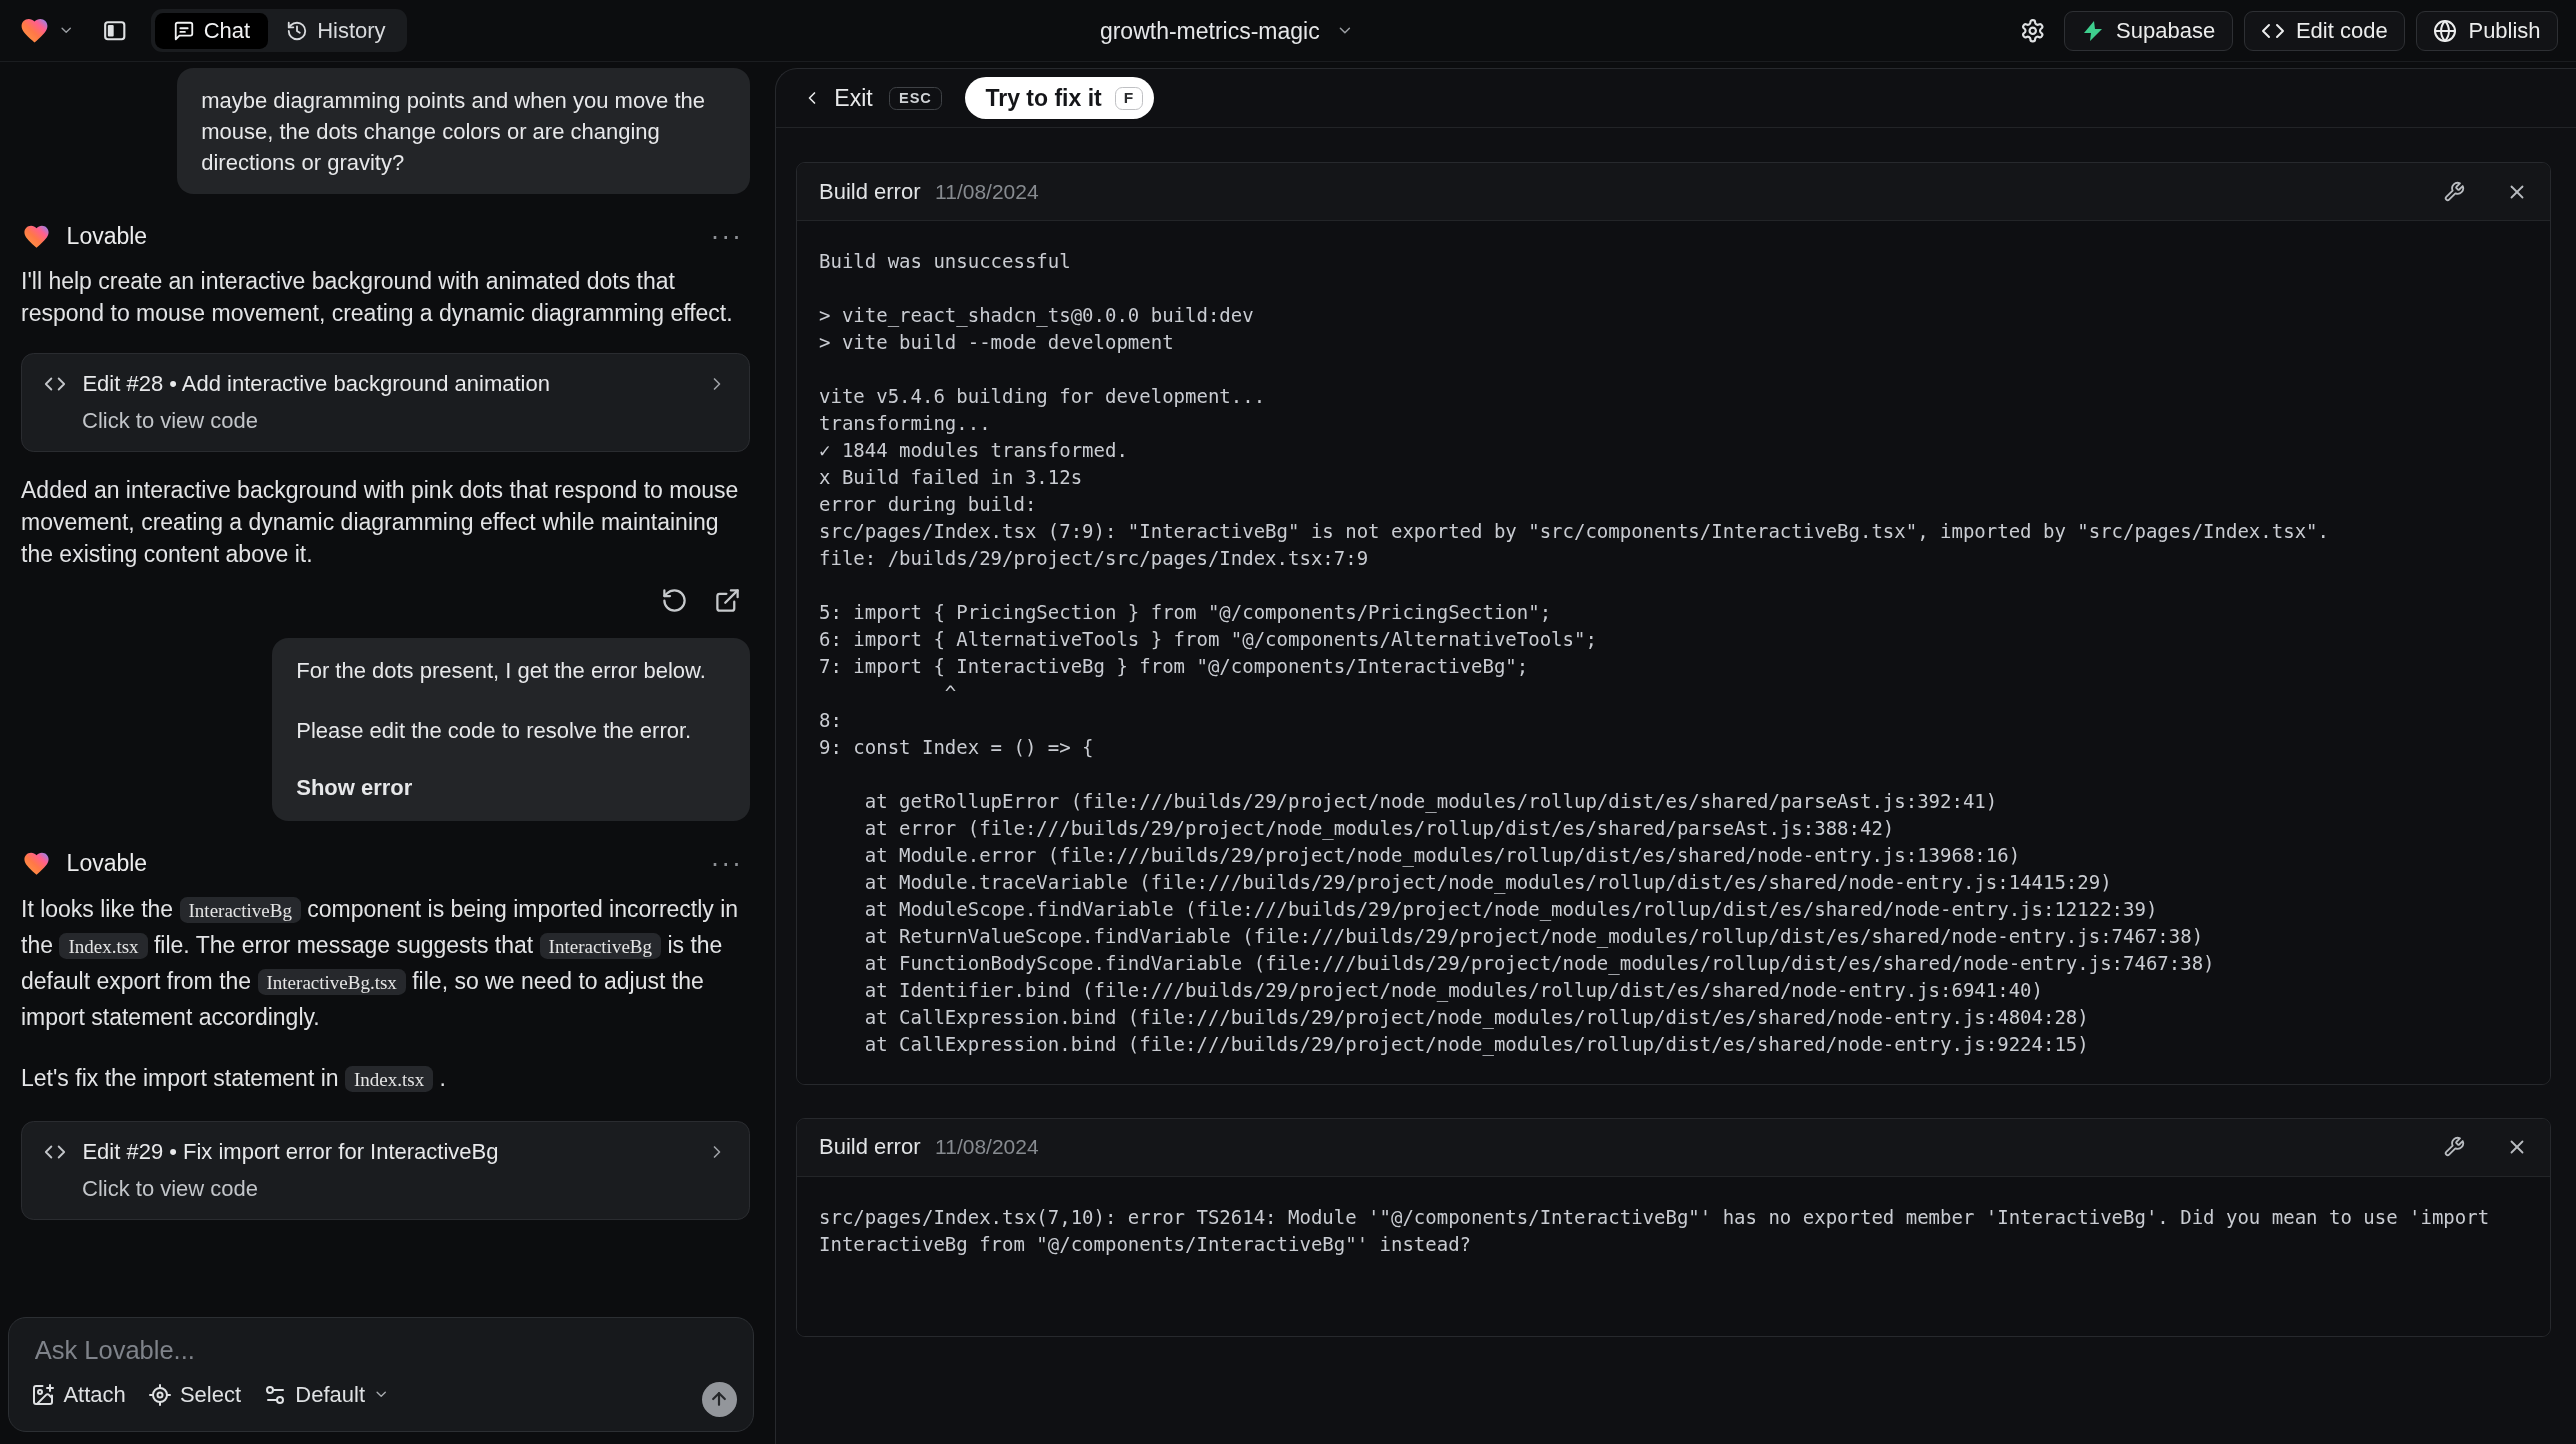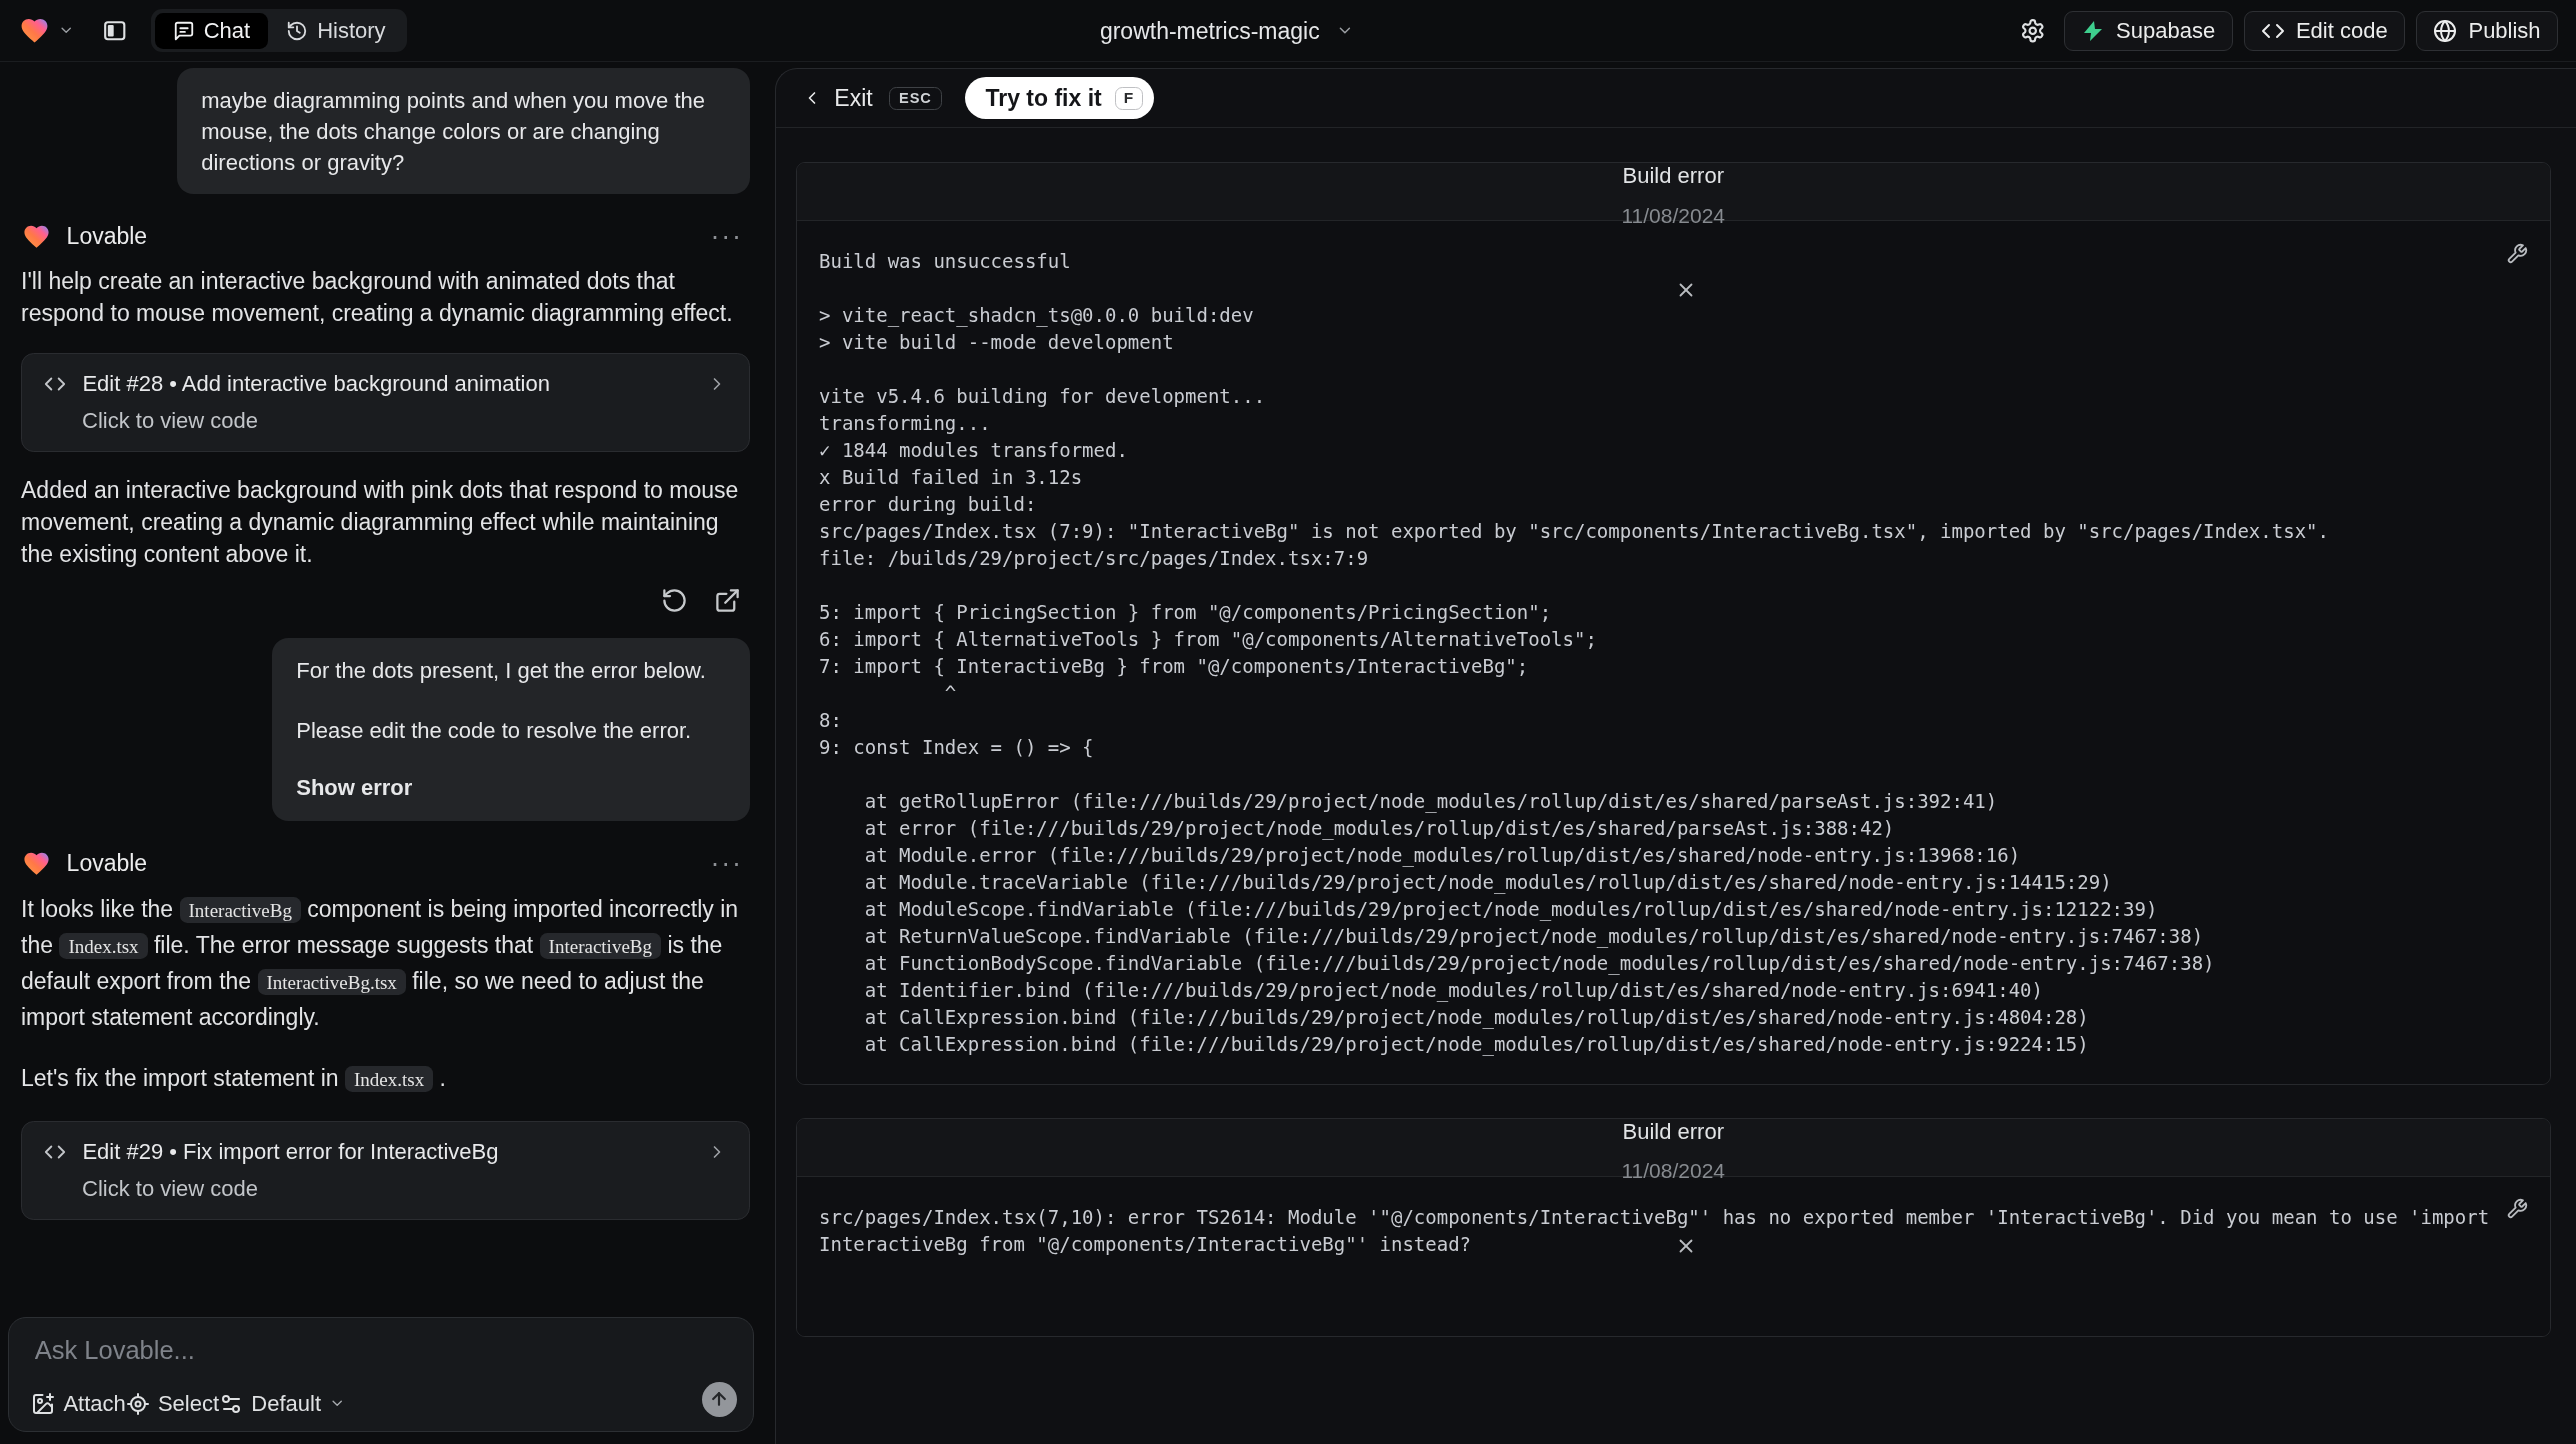--- a/index.html
+++ b/index.html
@@ -68,21 +68,21 @@
   .err-card .s { font-size:22px; color:#d5d7da; line-height:31px; margin-top:5.5px; }
   .err-card .chev { margin-left:auto; color:#c3c5c9; }
 
   
   .composer { position:absolute; left:8.2px; right:9px; bottom:12.8px; height:115px; background:#17191c;
               border:0.9px solid #2c2f33; border-radius:18px; }
   .composer textarea { position:absolute; top:18px; left:25.5px; right:25.5px; height:40px; background:transparent;
               border:none; outline:none; resize:none; font-family:"Liberation Sans", sans-serif;
               font-size:25.5px; color:#e8e9ea; }
   .composer textarea::placeholder { color:#7f838a; }
-  .composer-bar { position:absolute; left:22px; right:16.4px; bottom:14.6px; display:flex; align-items:flex-end; }
+  .composer-bar { position:absolute; left:22px; right:16.4px; bottom:14.6px; display:flex; align-items:flex-start; gap:22px; }
   .cbtn { display:flex; align-items:center; gap:8.2px; background:none; border:none; color:#dfe1e3;
           font-family:inherit; font-size:22px; cursor:pointer; }
   .cbtn .chev { color:#a7aaae; }
   .send { margin-left:auto; width:35px; height:35px; border-radius:50%; background:#93969b; border:none;
           display:flex; align-items:center; justify-content:center; color:#26282b; cursor:pointer; }
 
   
   .preview { flex:1; margin-left:12px; margin-top:6.4px; background:#0f1013;
              border:0.9px solid #27292d; border-right:none; border-bottom:none;
              border-radius:22px 0 0 0; display:flex; flex-direction:column; min-width:0; }
@@ -93,21 +93,21 @@
   .kbd { border:1.8px solid #3f4246; border-radius:7.3px; padding:2.7px 9px; font-size:14.6px; font-weight:700;
          color:#cfd2d5; letter-spacing:0.9px; }
   .fixbtn { margin-left:7.3px; display:flex; align-items:center; gap:12.8px; background:#ffffff; color:#141518;
             border:none; border-radius:22px; height:42px; padding:0 11px 0 20px; font-family:inherit;
             font-size:23px; font-weight:600; cursor:pointer; }
   .fixbtn .kbd { border-color:#bfc0c3; color:#2b2c2e; padding:1.8px 8.2px; font-size:15.5px; }
   .errors { padding:34px 25.5px 0 20px; overflow:hidden; }
   .ecard { border:0.9px solid #27292d; border-radius:9px; overflow:hidden; }
   .ecard + .ecard { margin-top:33px; }
   .ecard-h { height:58px; background:#141518; border-bottom:0.9px solid #232528; display:flex; align-items:center;
-             padding:0 22px; gap:14.6px;flex-direction:column; }
+             padding:0 22px; gap:14.6px; }
   .ecard-h .t { font-size:22px; color:#e2e4e6; }
   .ecard-h .d { font-size:21px; color:#878b90; }
   .ecard-h .hic { background:none; border:none; color:#b9bcc0; cursor:pointer; display:flex; }
   .ecard-h .sp { margin-left:auto; }
   .ecard pre { background:#0e0f12; font-family:"DejaVu Sans Mono", monospace; font-size:19px; line-height:27px;
                color:#c9ccd2; padding:27px 22px 25.5px 22px; white-space:pre-wrap; word-break:normal; overflow-wrap:normal; }
   .ecard.second pre { padding-bottom:78px; }
 </style>
 </head>
 <body>

